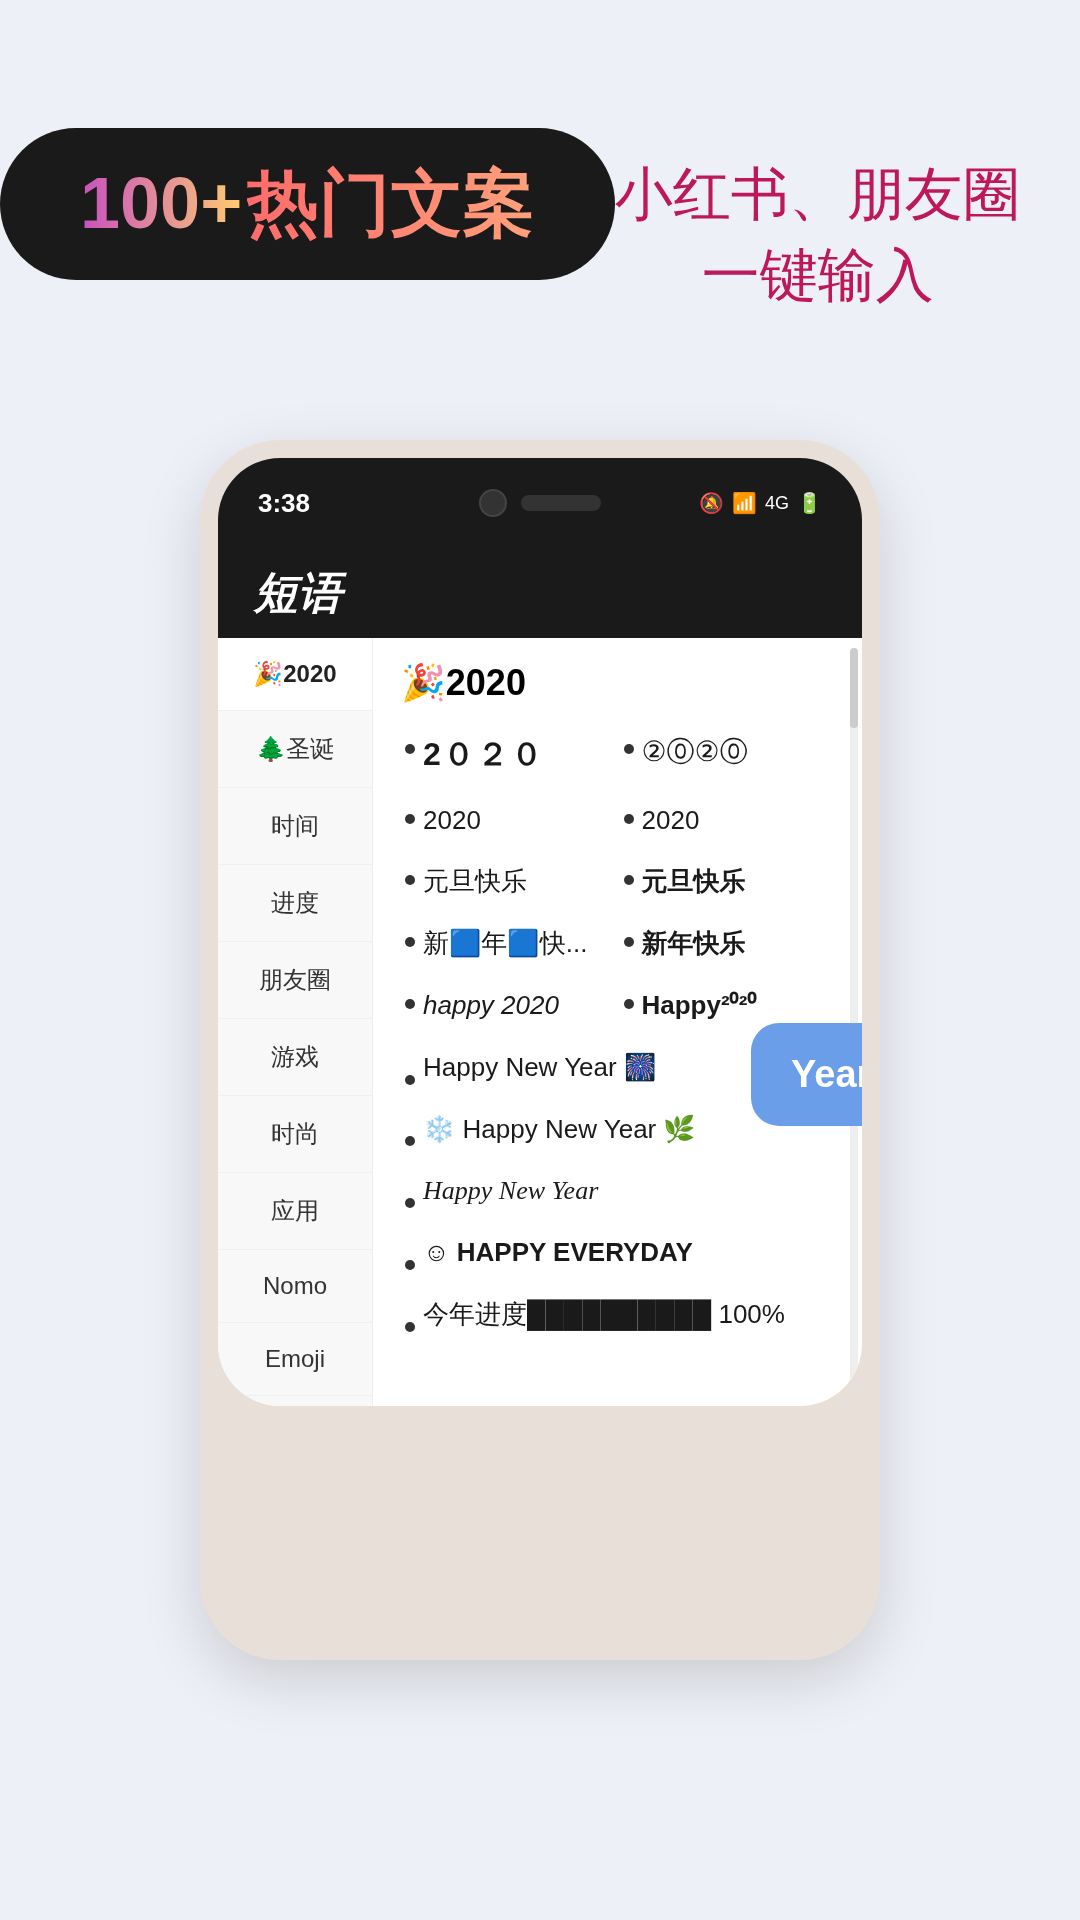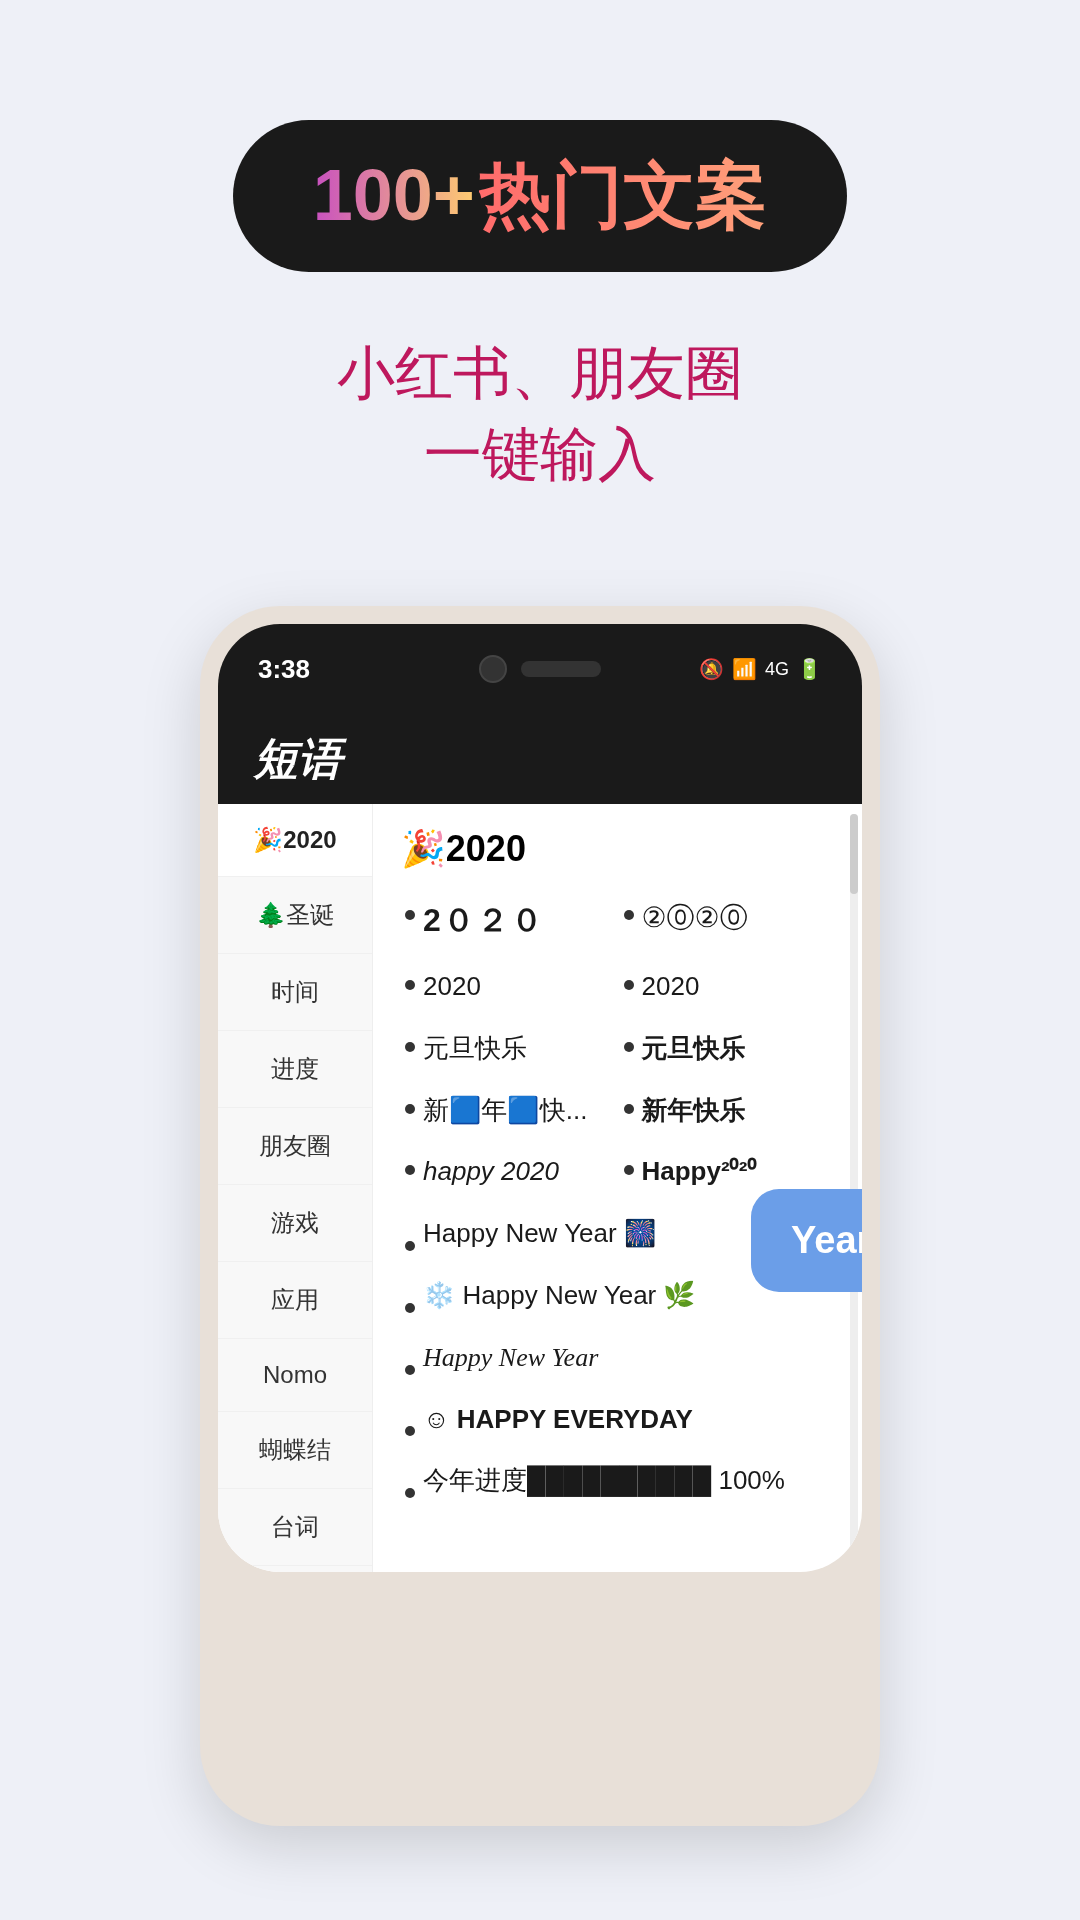--- a/index.html
+++ b/index.html
@@ -8,24 +8,25 @@
     body {
       width: 1080px;
       min-height: 1920px;
       background: #eef0f7;
       font-family: -apple-system, 'PingFang SC', 'Hiragino Sans GB', sans-serif;
       overflow-x: hidden;
     }
 
     .top-section {
       display: flex;
-      flex-direction: column;
+      flex-direction: row;
       align-items: center;
       padding-top: 120px;
       padding-bottom: 60px;
+      margin-top: 8px;
     }
 
     .badge-pill {
       background: #1a1a1a;
       border-radius: 80px;
       padding: 28px 80px;
       margin-bottom: 60px;
     }
 
     .badge-pill span {
@@ -50,21 +51,21 @@
       color: #be185d;
       text-align: center;
       line-height: 1.4;
       font-weight: 500;
     }
 
     .phone-wrapper {
       display: flex;
       justify-content: center;
       position: relative;
-      margin-top: 52px;
+      margin-top: 40px;
     }
 
     .phone-outer {
       width: 680px;
       height: 1220px;
       background: #e8e0d8;
       border-radius: 80px;
       padding: 18px;
       box-shadow: 0 20px 60px rgba(0,0,0,0.15);
       position: relative;
@@ -323,22 +324,24 @@
 
     <div class="phone-content">
 
       <div class="sidebar">
         <div class="sidebar-item active">🎉2020</div>
         <div class="sidebar-item">🌲圣诞</div>
         <div class="sidebar-item">时间</div>
         <div class="sidebar-item">进度</div>
         <div class="sidebar-item">朋友圈</div>
         <div class="sidebar-item">游戏</div>
+        <div class="sidebar-item">时尚</div>
         <div class="sidebar-item">应用</div>
         <div class="sidebar-item">Nomo</div>
+        <div class="sidebar-item">Emoji</div>
         <div class="sidebar-item">蝴蝶结</div>
         <div class="sidebar-item">台词</div>
       </div>
 
       <div class="main-content">
         <div class="section-title">
           <span>🎉2020</span>
         </div>
 
         <div class="items-grid">

